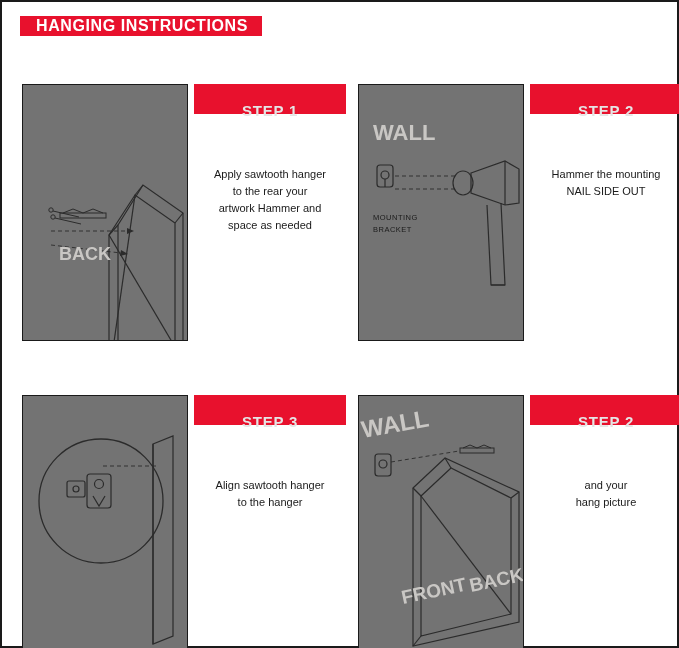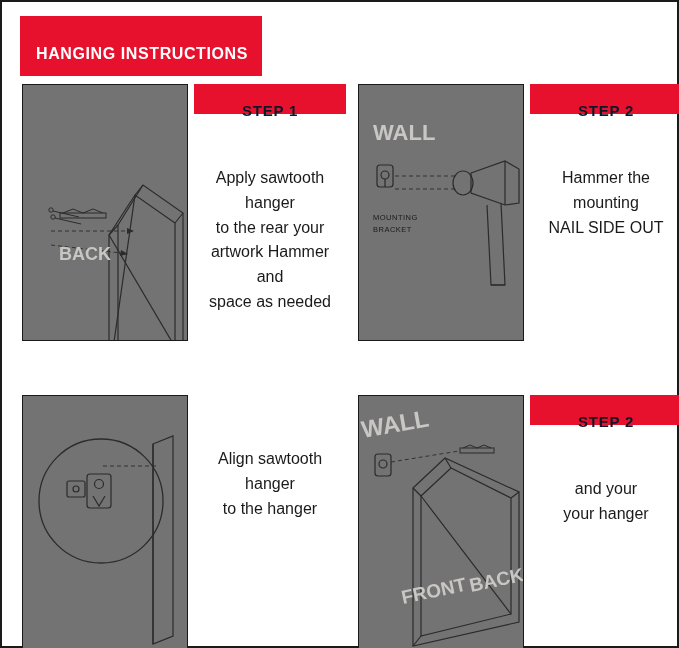--- a/index.html
+++ b/index.html
@@ -21,25 +21,25 @@
     height: 648px;
     box-sizing: border-box;
     border: 2px solid #1a1a1a;
   }
 
   
   .header-bar {
     position: absolute;
     left: 18px;
     top: 14px;
-    height: 44px;
+    height: 20px;
     background: #e8112d;
     display: flex;
     align-items: center;
-    padding: 16px 14px 0 16px;
+    padding: 0 14px 0 16px;
   }
   .header-bar .title {
     color: #ffffff;
     font-weight: bold;
     font-size: 16px;
     letter-spacing: 0.6px;
   }
 
   
   .step {
@@ -62,30 +62,30 @@
     width: 152px;
   }
   .step-tag {
     background: #e8112d;
     height: 30px;
     display: flex;
     align-items: center;
     justify-content: center;
   }
   .step-tag span {
-    color: #0f172a;
+    color: #e5e5e5;
     font-weight: bold;
     font-size: 15px;
     letter-spacing: 0.8px;
     margin-top: 22px;
   }
   .step-text {
     margin-top: 52px;
     text-align: center;
-    font-size: 16px;
+    font-size: 11px;
     line-height: 1.55;
     color: #1a1a1a;
     padding: 0 4px;
   }
   .step-text .emph {
     display: block;
   }
 
   
   #step1 { left: 20px;  top: 82px;  }
@@ -225,20 +225,23 @@
           <circle cx="76" cy="88" r="4.5"></circle>
           <path d="M70 100 L76 110 L82 100"></path>
         </g>
 
         <g stroke="#2b2b2b" stroke-width="0.9" stroke-dasharray="4 3" fill="none">
           <line x1="80" y1="70" x2="136" y2="70"></line>
         </g>
       </svg>
     </div>
     <div class="step-right">
+      <div class="step-tag">
+        <span>STEP 3</span>
+      </div>
       <div class="step-text">
         <span class="emph">Align sawtooth hanger</span>
         <span class="emph">to the hanger</span>
       </div>
     </div>
   </div>
 
   <div class="step" id="step4">
     <div class="illus">
       <svg width="164" height="255" viewBox="0 0 164 255" xmlns="http://www.w3.org/2000/svg">
@@ -270,18 +273,18 @@
         <text class="ghost-text" x="44" y="208" font-size="19" transform="rotate(-12 44 208)">FRONT</text>
         <text class="ghost-text" x="112" y="196" font-size="19" transform="rotate(-12 112 196)">BACK</text>
       </svg>
     </div>
     <div class="step-right">
       <div class="step-tag">
         <span>STEP 2</span>
       </div>
       <div class="step-text">
         <span class="emph">and your</span>
-        <span class="emph">your hanger</span>
+        <span class="emph">hang picture</span>
       </div>
     </div>
   </div>
 
 </div>
 
 </body></html>

